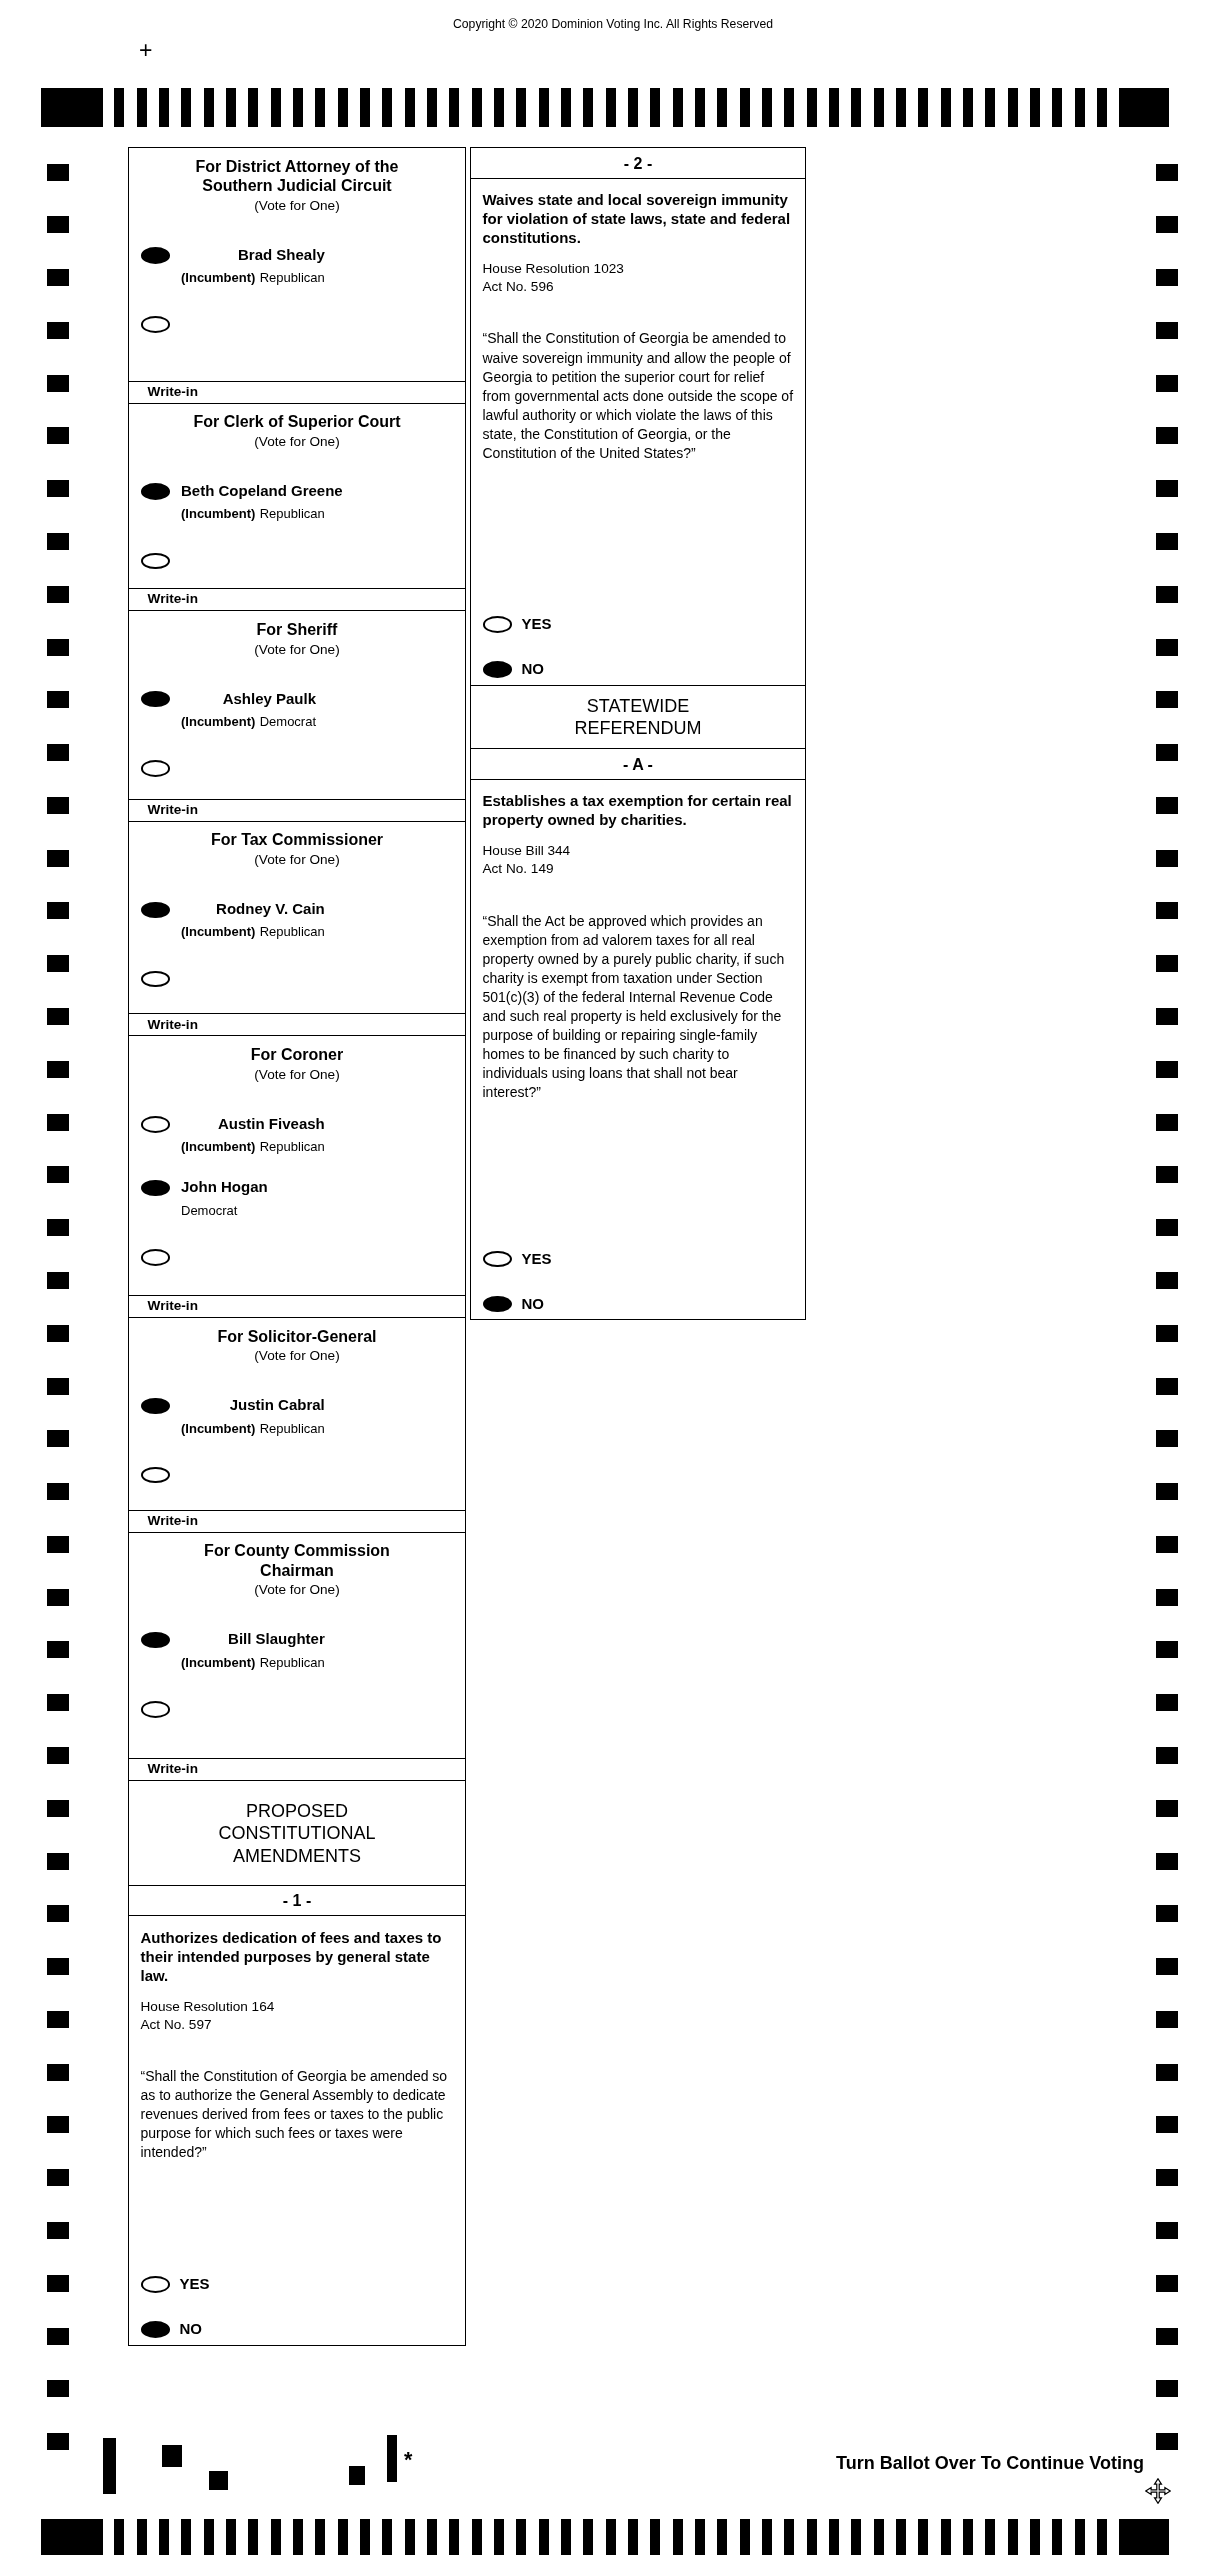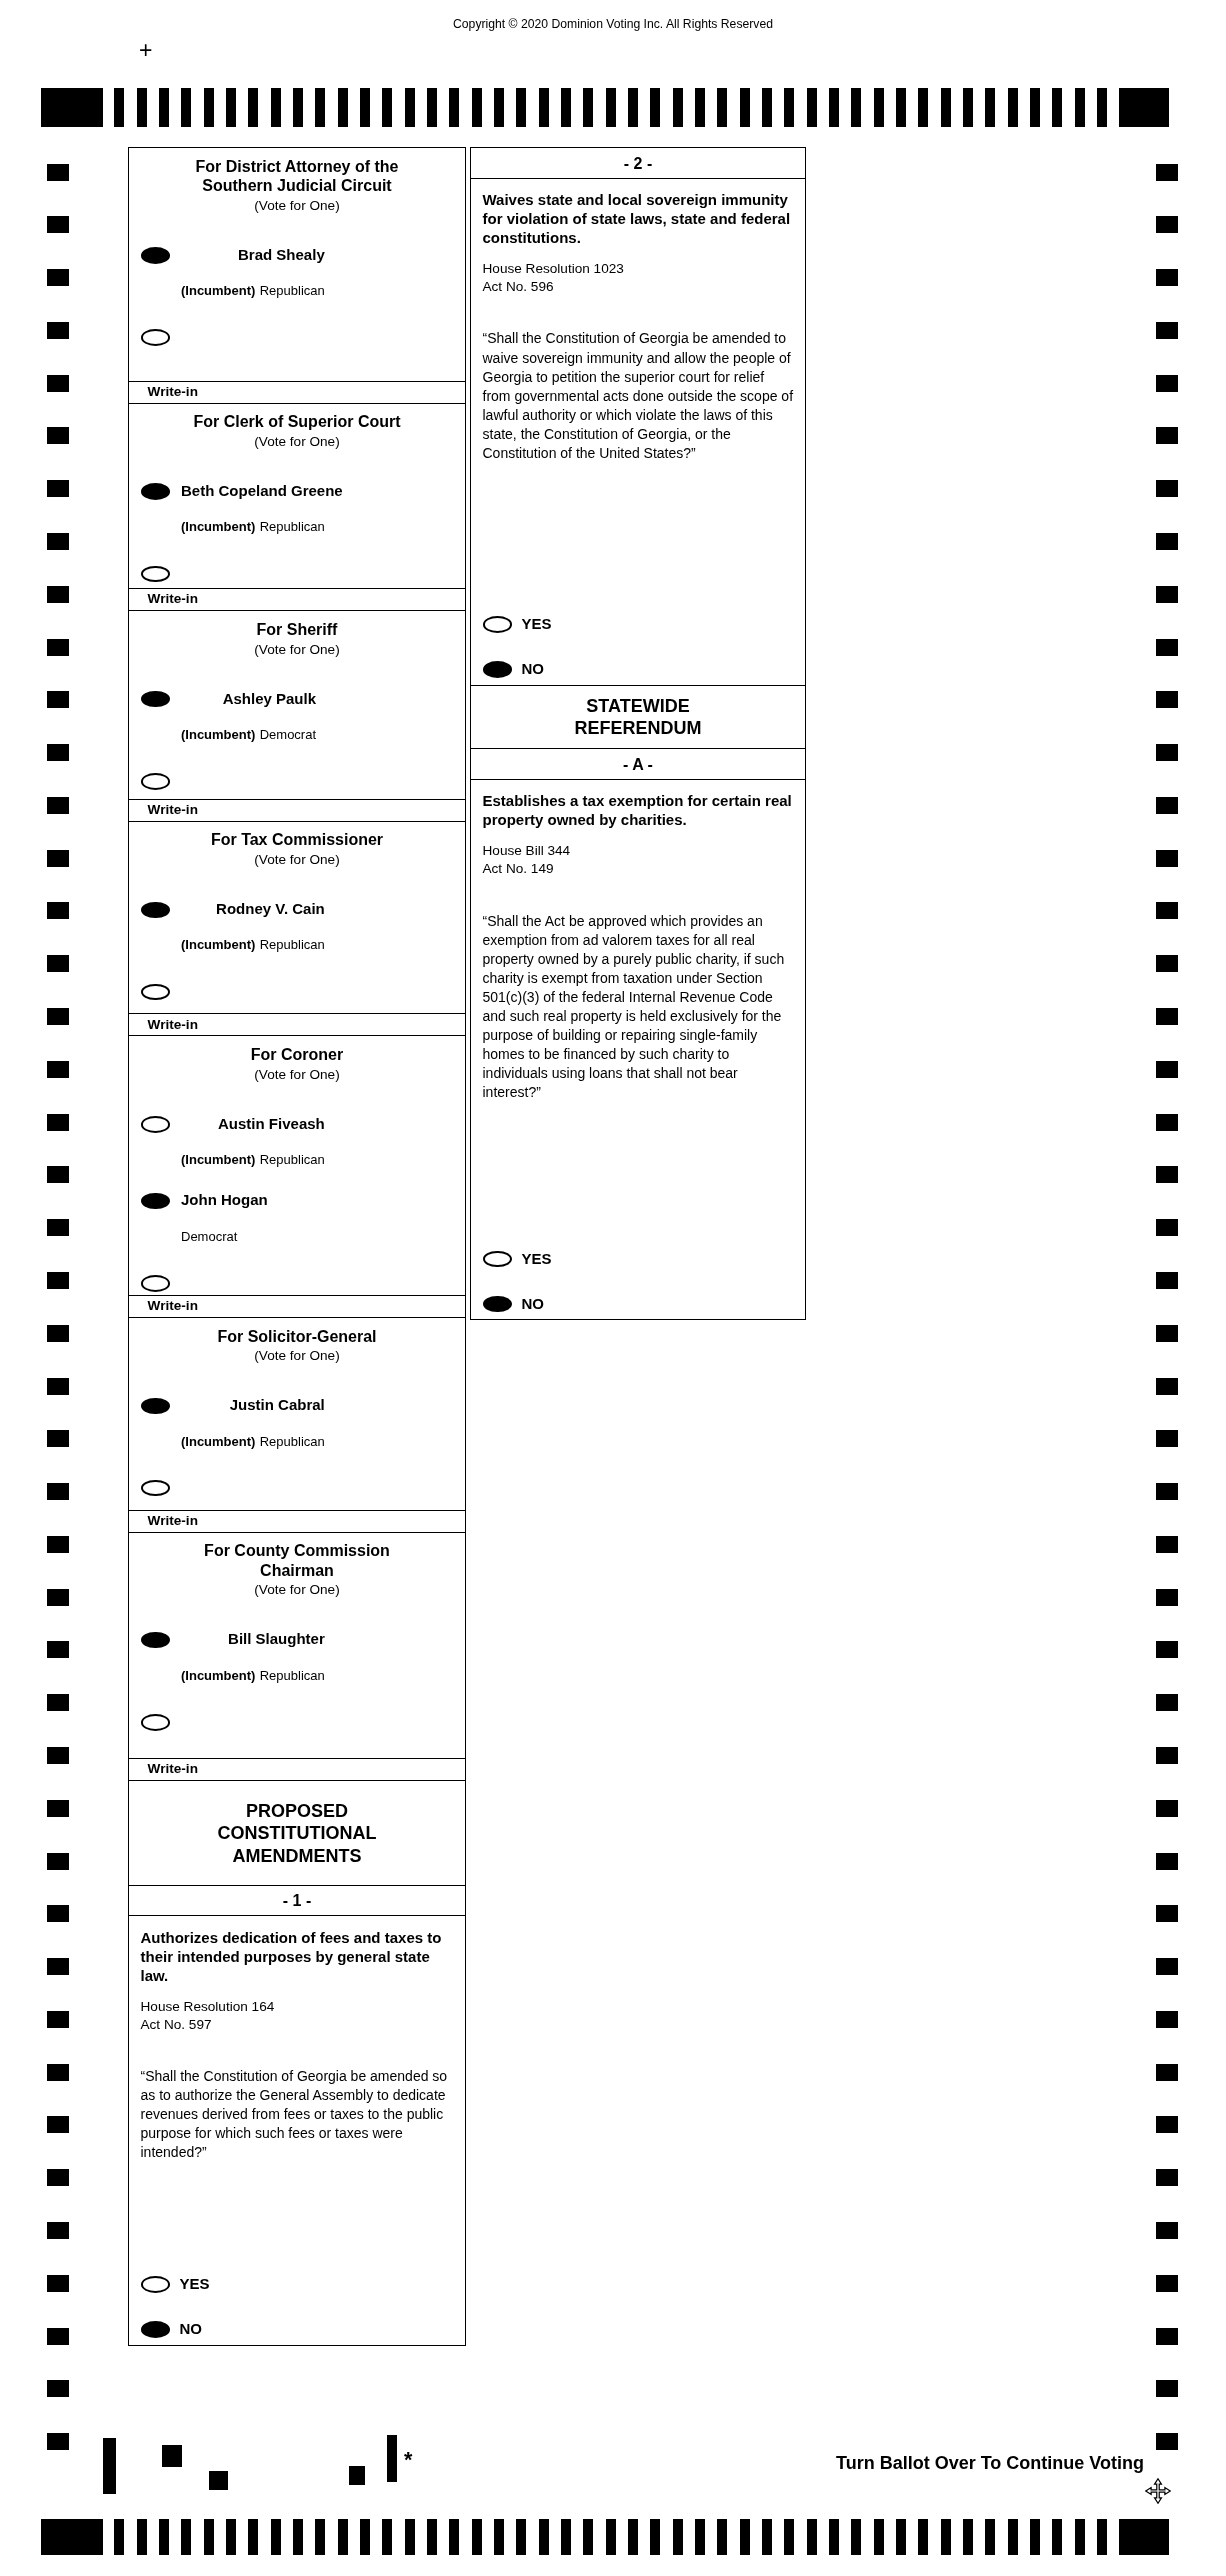--- a/index.html
+++ b/index.html
@@ -40,29 +40,29 @@
   
   .c-title{padding-top:8.6px;text-align:center;font-size:16px;font-weight:bold;line-height:1.22;white-space:pre-line;}
   .c-votefor{text-align:center;font-size:13.6px;margin-top:2.2px;}
   .cand{display:flex;margin:33px 7.2px 0 11.5px;align-items:flex-start;text-align:right;}
   .cand.second{margin-top:24.4px;}
   .cand.blank{margin-top:30px;}
   .oval{display:inline-block;width:29px;height:16.5px;border:2.2px solid #000;border-radius:50%;background:#fff;flex:none;margin-top:1.4px;}
   .oval.filled{background:#000;}
   .cand-txt{margin-left:11.5px;}
   .cand-name{display:block;font-size:15px;font-weight:bold;line-height:1.15;}
-  .cand-sub{display:flex;gap:4.3px;font-size:13px;margin-top:20px;}
+  .cand-sub{display:flex;gap:4.3px;font-size:13px;margin-top:7px;}
   .cand-sub b:empty{display:none;}
   .writein{position:absolute;left:0;right:0;bottom:0;}
   .wline{border-top:1.4px solid #000;}
   .wlabel{font-weight:bold;font-size:13.6px;margin:2.2px 0 4.3px 18.6px;}
 
   
   .sect{display:flex;align-items:center;justify-content:center;text-align:center;
-        font-weight:bold;font-size:18px;line-height:1.25;white-space:pre-line;}
+        font-weight:normal;font-size:18px;line-height:1.25;white-space:pre-line;}
 
   
   .m-num{font-size:16px;font-weight:bold;text-align:center;padding:6.5px 0 5px;border-bottom:1.4px solid #000;}
   .m-body{padding:11.5px 11.5px 0 11.5px;}
   .m-summary{font-size:15px;font-weight:bold;line-height:1.27;}
   .m-cite{font-size:13.6px;margin-top:13px;line-height:1.3;}
   .m-question{font-size:14px;margin-top:34px;line-height:1.36;}
   .choices{position:absolute;left:11.5px;bottom:7.2px;}
   .choice{display:flex;align-items:center;margin-top:27px;}
   .choice-label{margin-left:10px;font-size:15px;font-weight:bold;}

